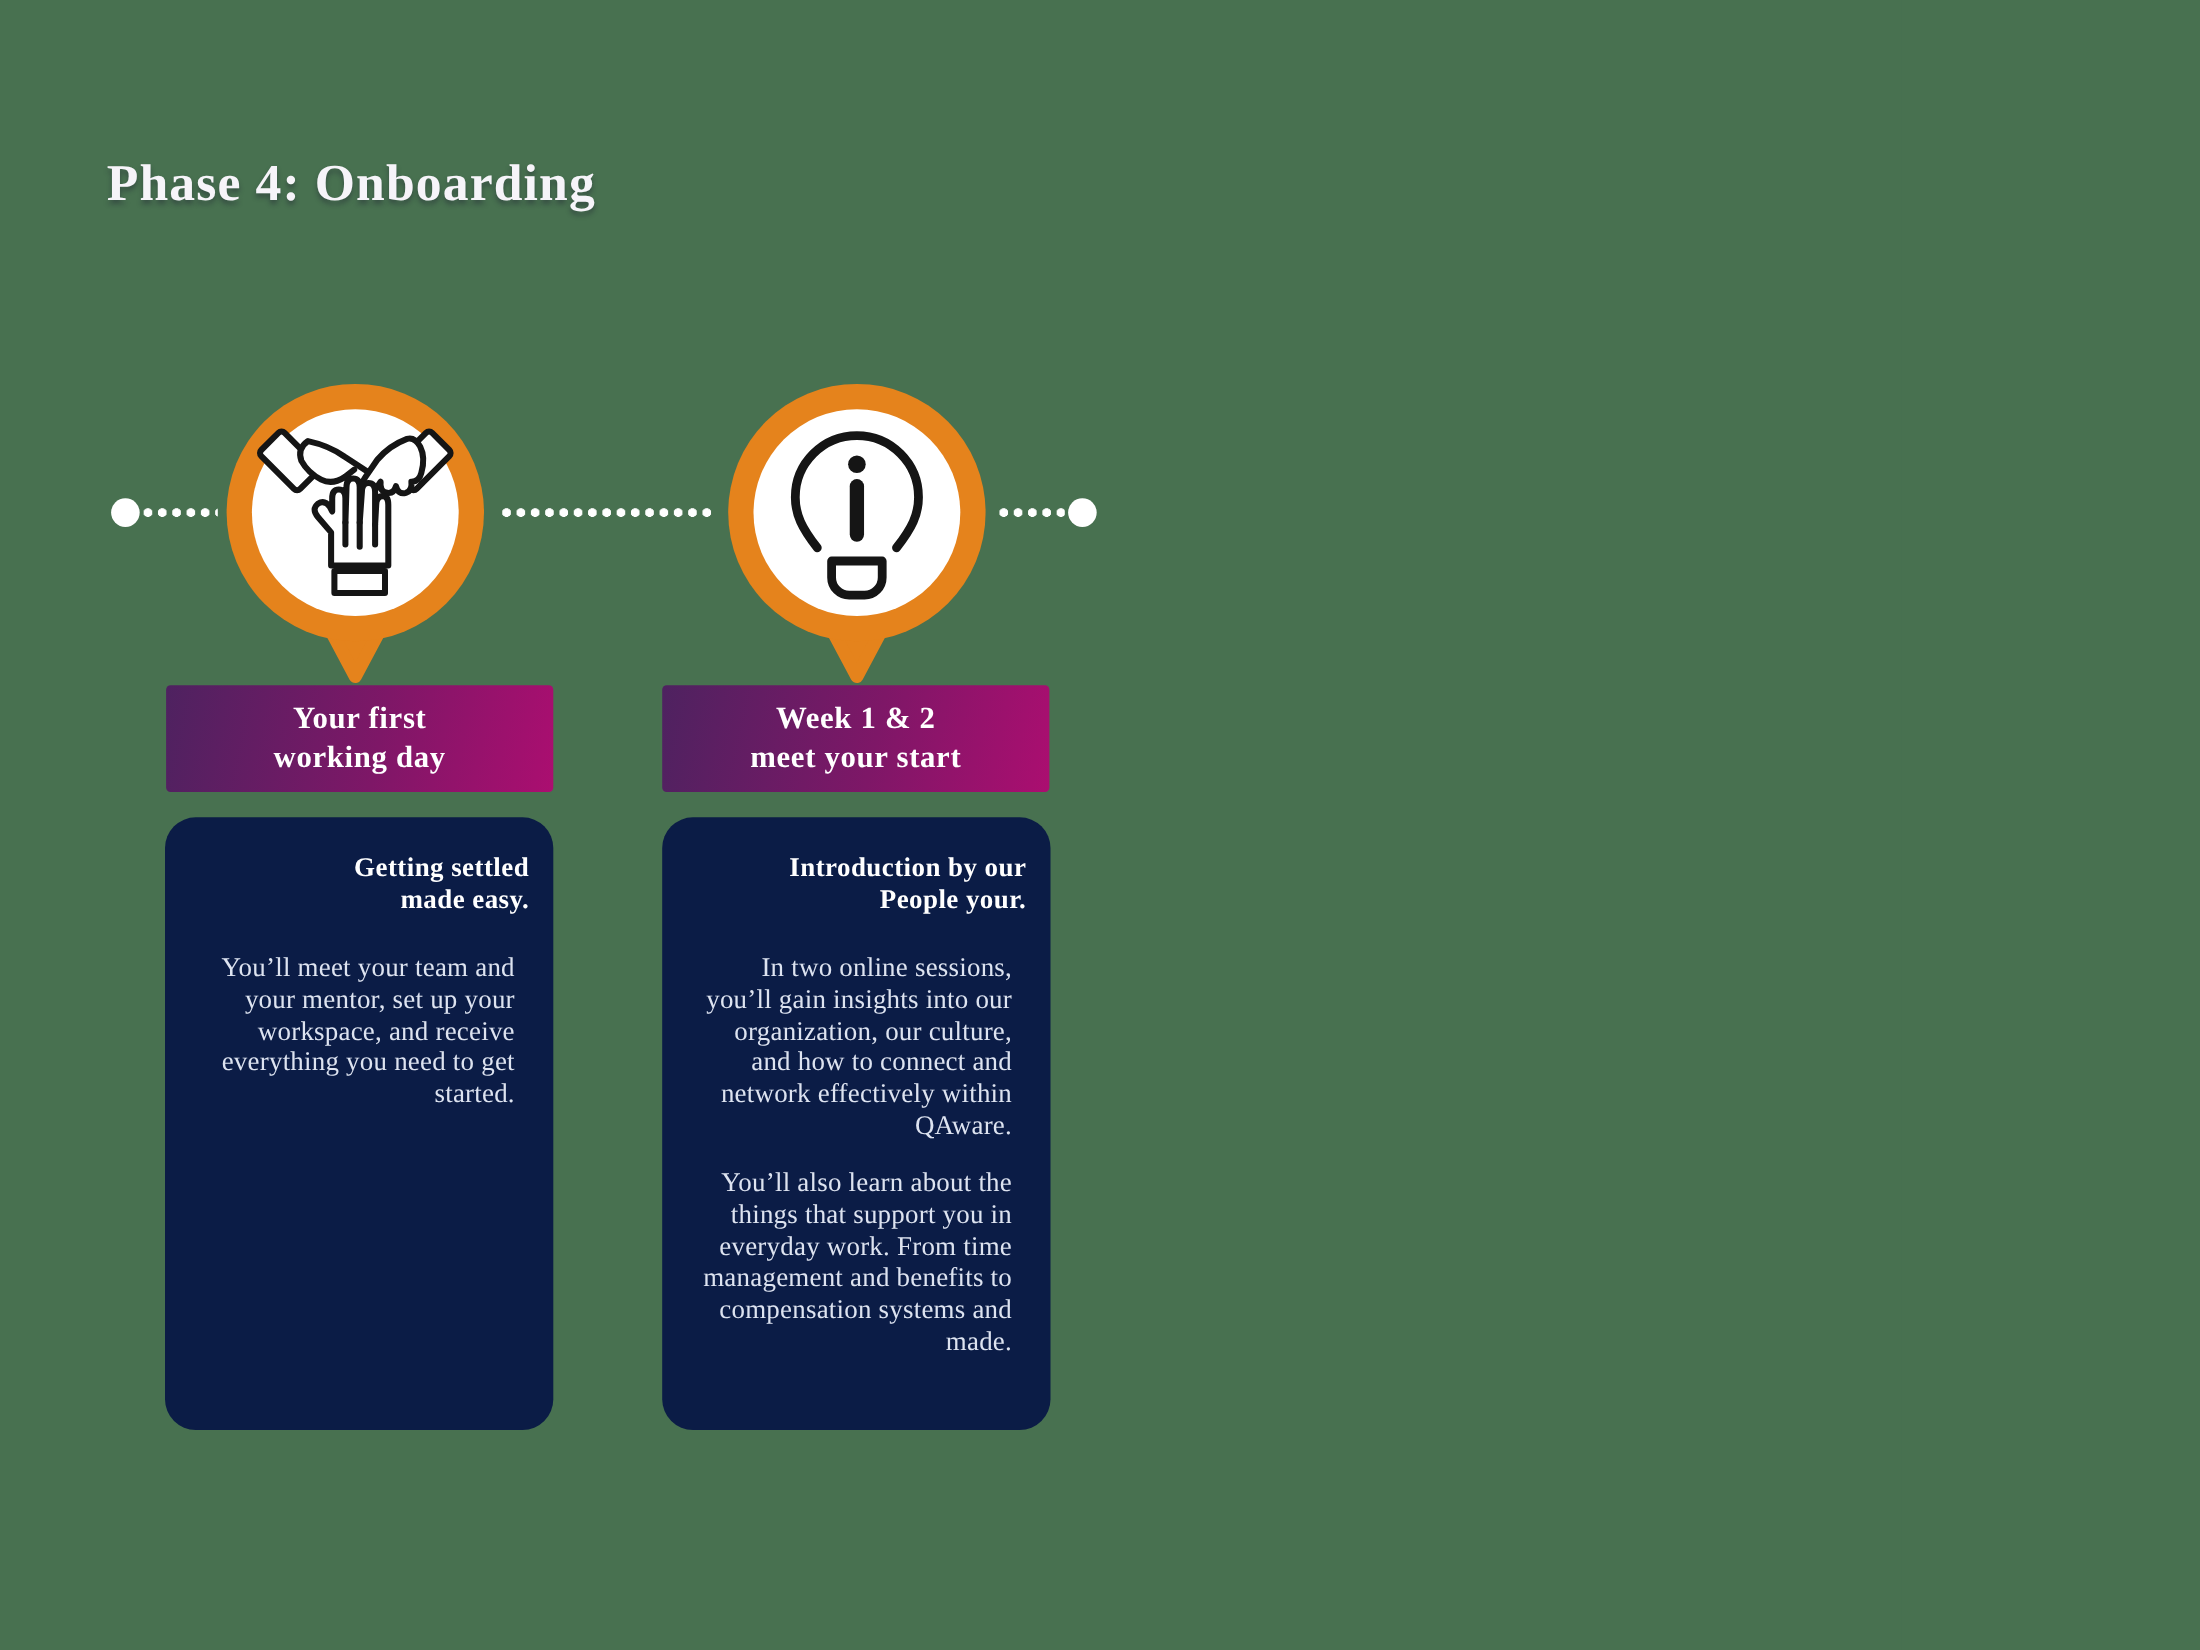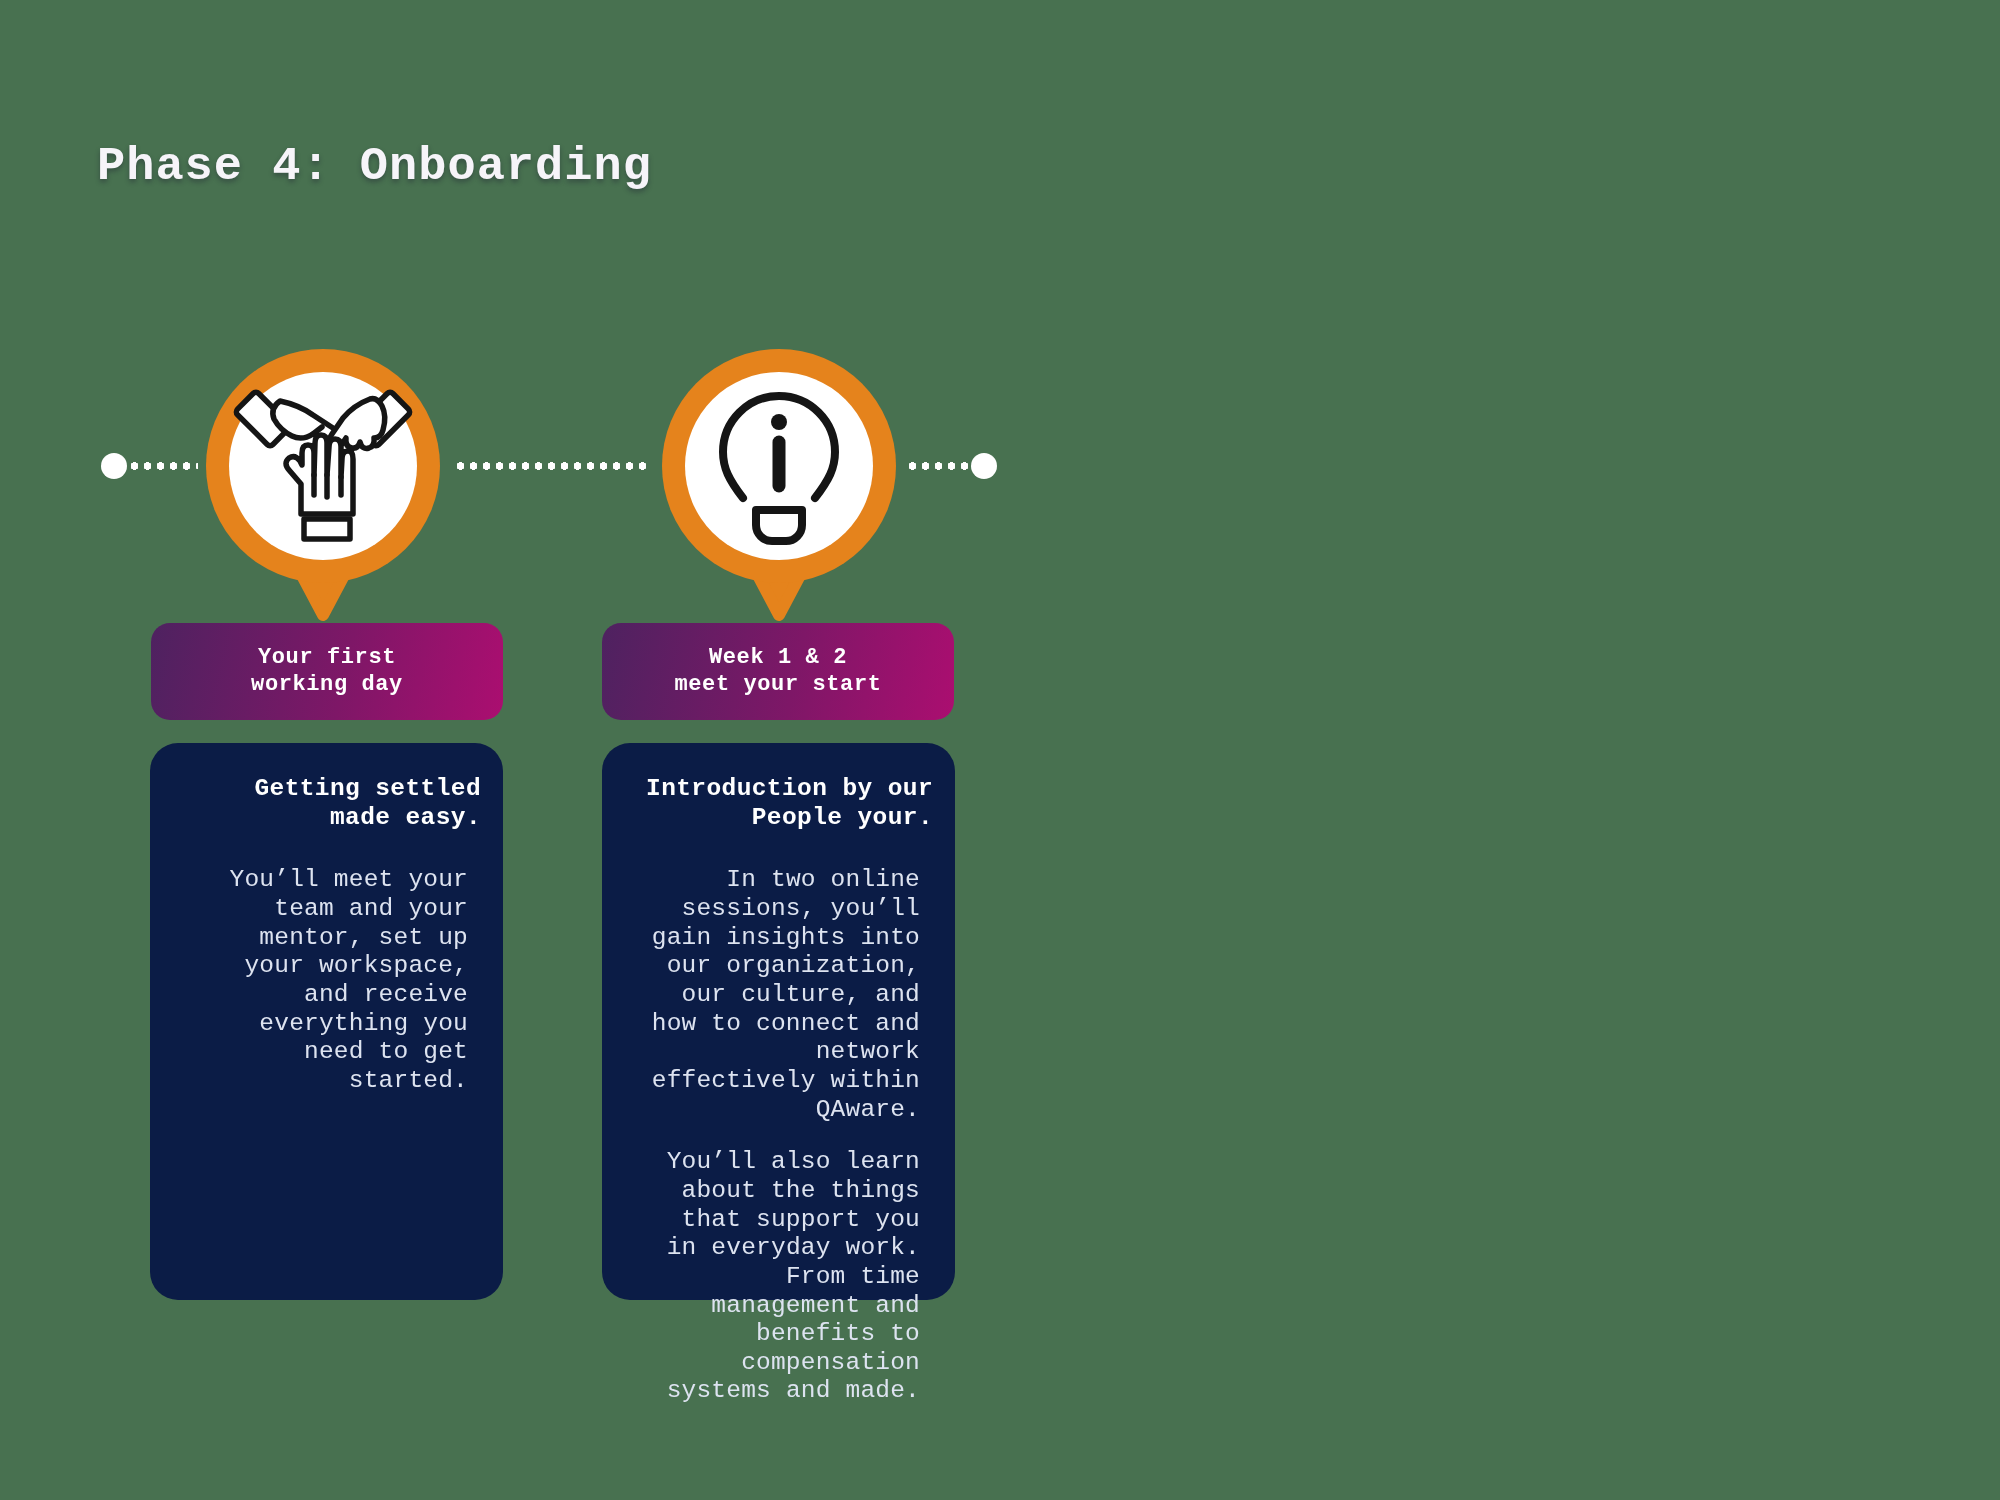--- a/index.html
+++ b/index.html
@@ -1,18 +1,18 @@
 <!DOCTYPE html>
 <html><head>
 <meta charset="utf-8">
 <style>
   html,body{margin:0;padding:0;background:#487150;}
   .canvas{
     position:relative;width:1729px;height:1500px;overflow:hidden;
-    background:#487150;font-family:Liberation Mono, monospace;
+    background:#487150;font-family:Liberation Serif, serif;
   }
   .page-title{
     position:absolute;left:97px;top:140px;margin:0;
     font-size:47px;font-weight:700;letter-spacing:1px;color:#f6f4f9;
     text-shadow:0 3px 5px rgba(28,28,48,.40);
   }
   
   .big-dot{
     position:absolute;top:453px;width:26px;height:26px;border-radius:50%;
     background:#ffffff;
@@ -25,24 +25,24 @@
     background-size:13px 8px;background-repeat:repeat-x;
   }
   .dotline.seg-a{left:128px;width:70px;}
   .dotline.seg-b{left:454px;width:195px;}
   .dotline.seg-c{left:906px;width:62px;}
   .pin{position:absolute;top:344px;width:244px;height:280px;}
   .pin.first{left:201px;}
   .pin.second{left:657px;}
   
   .badge{
-    position:absolute;top:623px;width:352px;height:97px;border-radius:19px;
+    position:absolute;top:623px;width:352px;height:97px;border-radius:4px;
     background:linear-gradient(102deg,#4e2260 0%,#7e1767 55%,#ab0e70 100%);
     color:#ffffff;display:flex;align-items:center;justify-content:center;
-    text-align:center;font-weight:700;font-size:22px;line-height:1.22;
+    text-align:center;font-weight:700;font-size:28px;line-height:1.22;
     letter-spacing:.6px;
   }
   .badge.first{left:151px;}
   .badge.second{left:602px;}
   
   .card{
     position:absolute;top:743px;width:353px;height:557px;border-radius:28px;
     background:#0B1C46;box-sizing:border-box;padding:32px 22px 26px;
     text-align:right;color:#dde3f0;
   }

